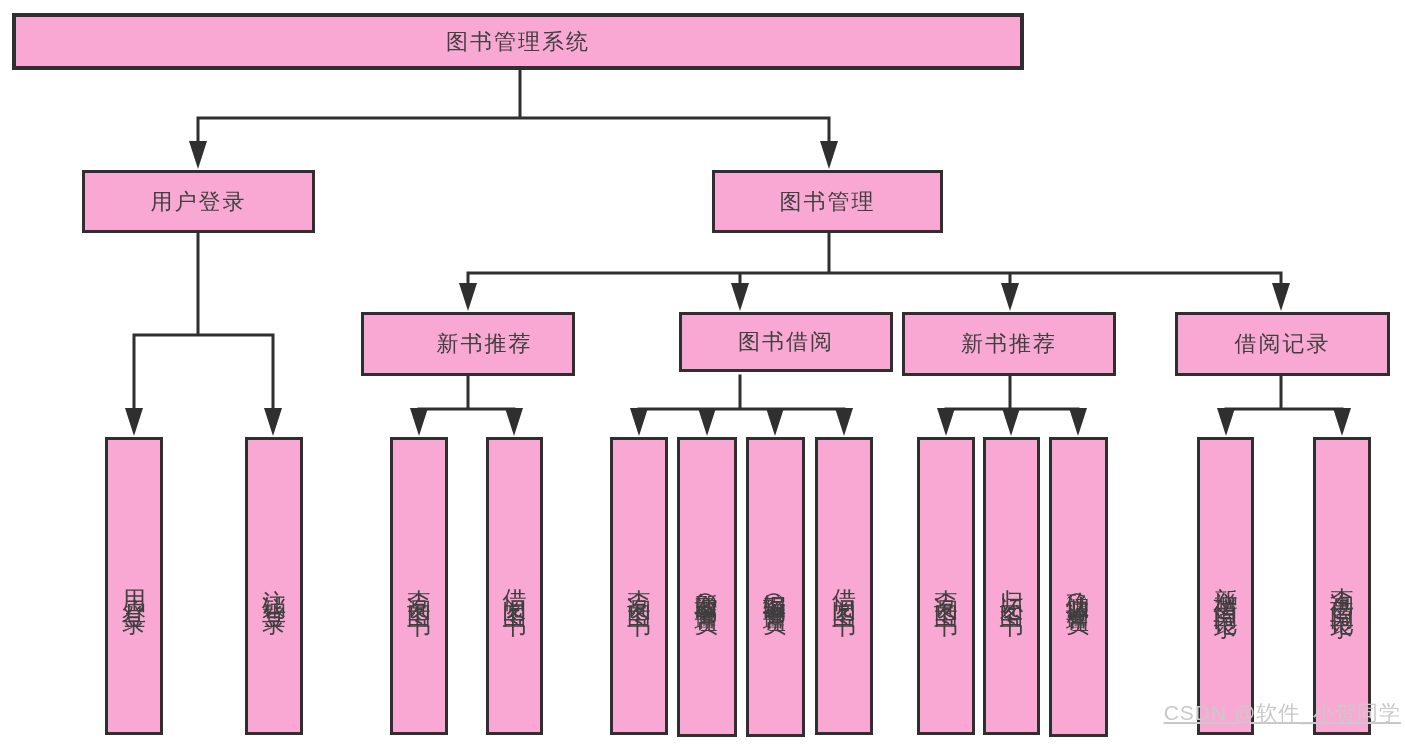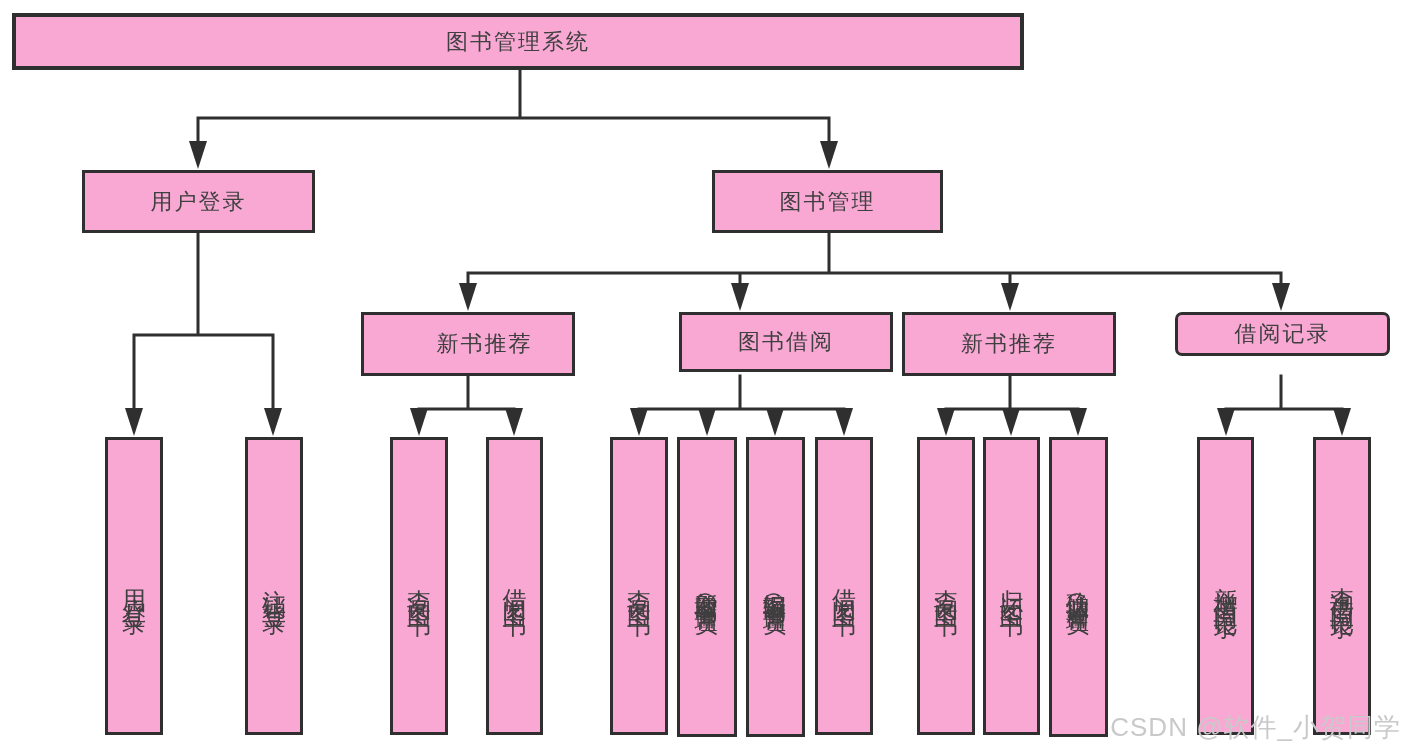--- a/index.html
+++ b/index.html
@@ -40,25 +40,26 @@
     writing-mode:vertical-rl;
     text-orientation:mixed;
     font-size:24px;
     letter-spacing:8px;
   }
   .node.v.med span{letter-spacing:6px;}
   .node.v.long span{font-size:23px;letter-spacing:3px;}
   .watermark{
     position:absolute;
     right:4px;
-    bottom:2px;
+    bottom:20px;
     z-index:3;
     color:var(--wm);
-    font-size:26px;
+    font-size:21px;
     letter-spacing:1px;
+    text-decoration:underline;
   }
 </style>
 </head>
 <body>
 
 <div class="stage">
 
   <svg class="connectors" width="1405" height="747" viewBox="0 0 1405 747">
     <path d="M520 70 V118 M198 118 H829 M198 118 V147 M829 118 V147
              M198 233 V335 M134 335 H273 M134 335 V414 M273 335 V414
@@ -102,21 +103,21 @@
       </div>
       <div class="node h" style="left: 361px; top: 312px; width: 214px; height: 64px; padding-left: 33px;">
         <span>新书推荐</span>
       </div>
       <div class="node h" style="left: 633px; top: 312px; width: 214px; height: 60px; margin-left: 46px;">
         <span>图书借阅</span>
       </div>
       <div class="node h" style="left: 902px; top: 312px; width: 214px; height: 64px;">
         <span>新书推荐</span>
       </div>
-      <div class="node h" style="left: 1175px; top: 312px; width: 215px; height: 44px; border-radius: 7px;">
+      <div class="node h" style="left: 1175px; top: 312px; width: 215px; height: 64px;">
         <span>借阅记录</span>
       </div>
       <div class="node v" style="left: 105px; top: 437px; width: 58px; height: 298px;">
         <span>用户登录</span>
       </div>
       <div class="node v" style="left: 245px; top: 437px; width: 58px; height: 298px;">
         <span>注销登录</span>
       </div>
       <div class="node v" style="left: 390px; top: 437px; width: 58px; height: 298px;">
         <span>查询图书</span>

